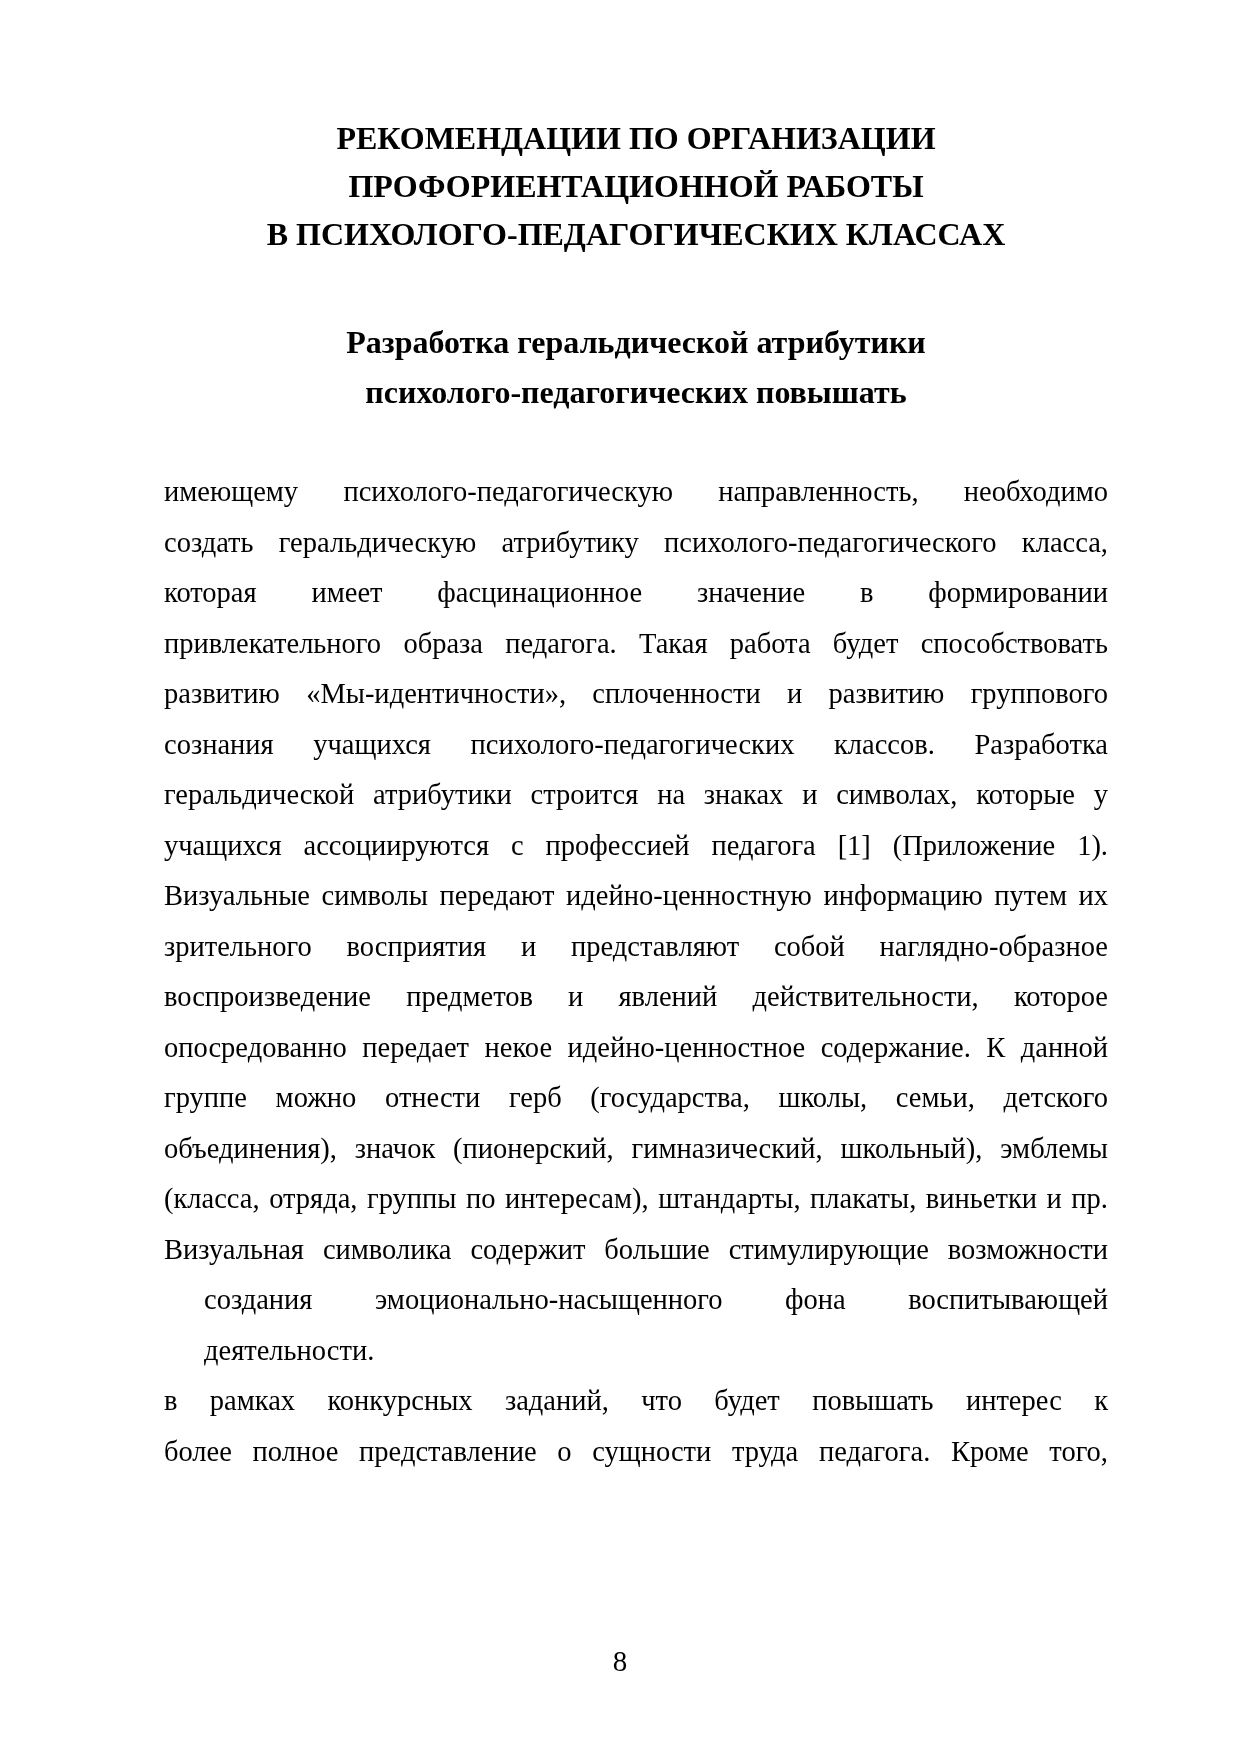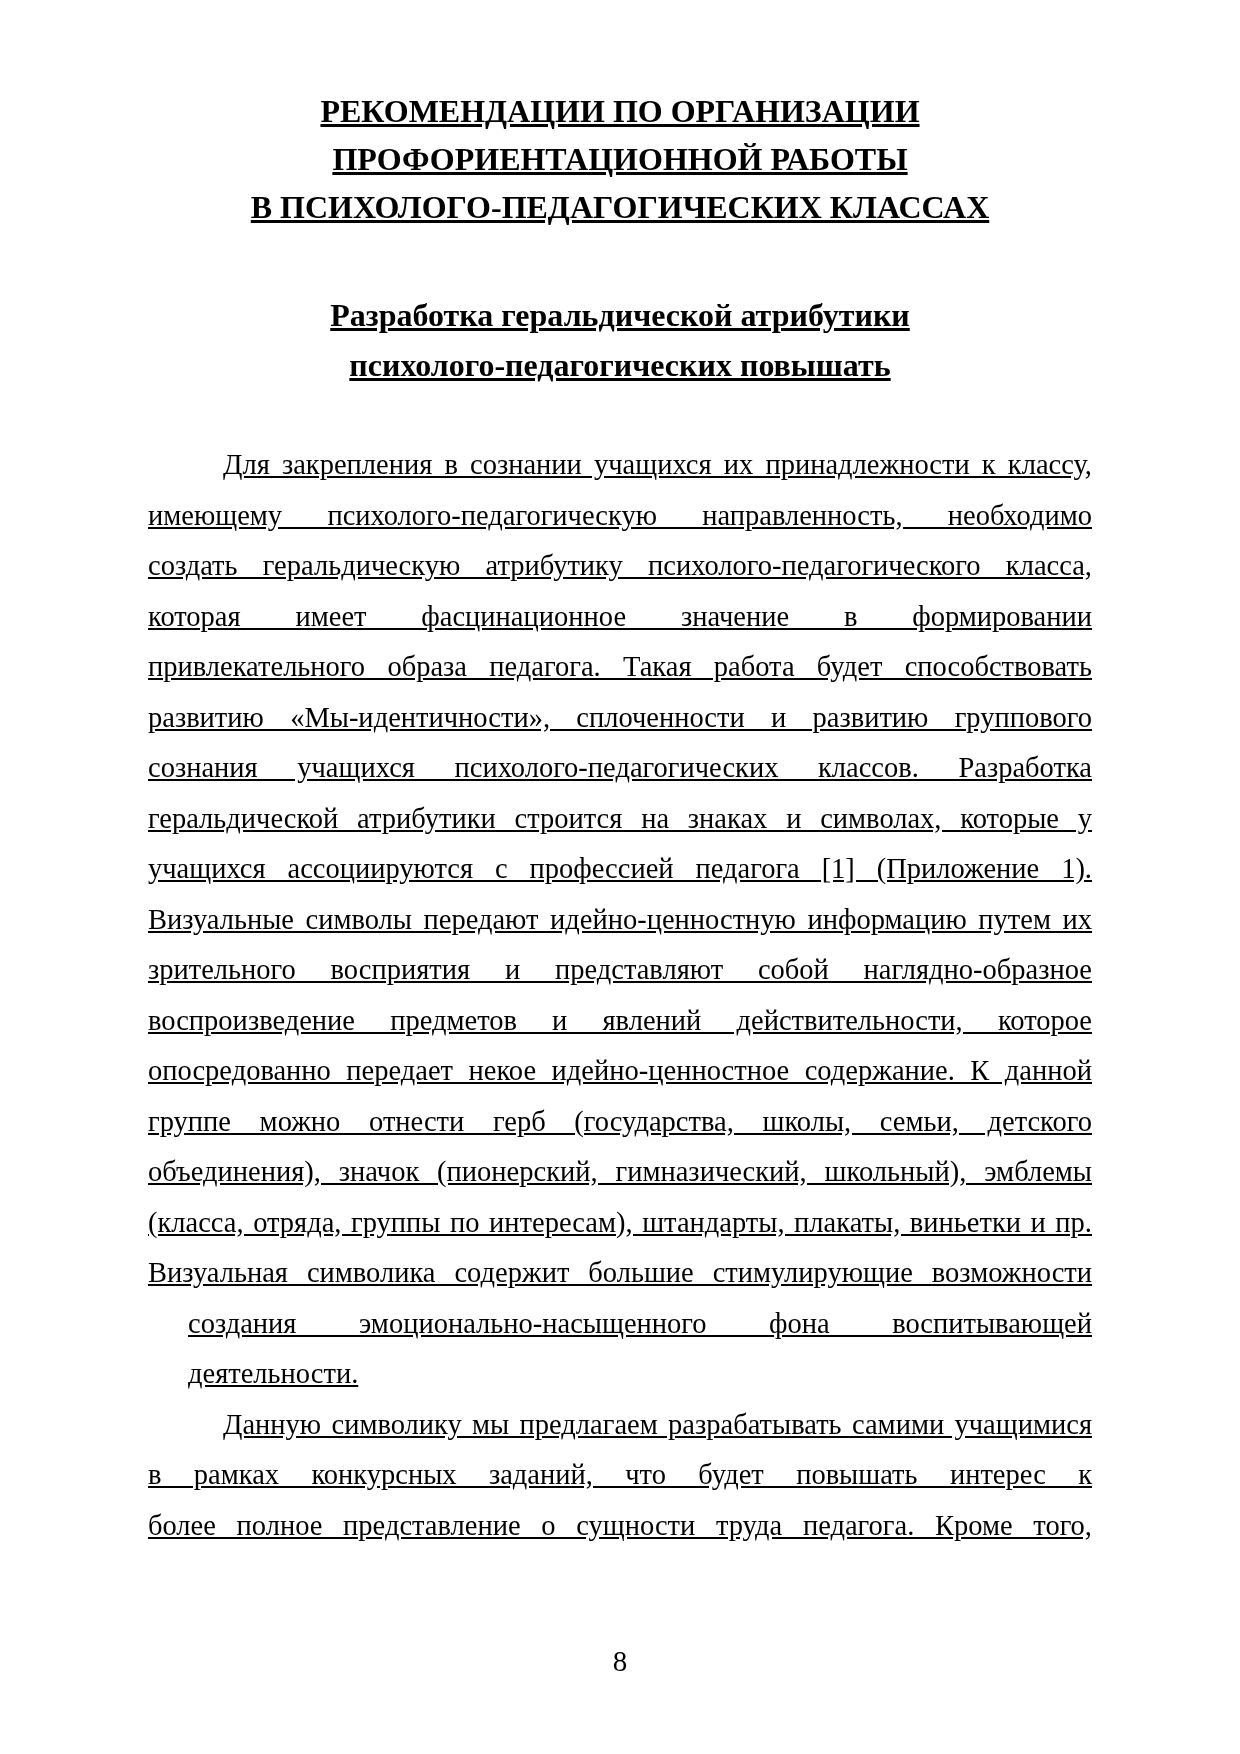--- a/index.html
+++ b/index.html
@@ -11,25 +11,24 @@
     position: relative;
     width: 1240px;
     height: 1754px;
     background: #ffffff;
     color: #000000;
     font-family: "Liberation Serif", "DejaVu Serif", serif;
     overflow: hidden;
   }
   .content {
     position: absolute;
-    left: 148px;
+    left: 164px;
     top: 0;
     width: 944px;
-    padding-top: 87px;
-    text-decoration: underline;
+    padding-top: 114px;
   }
   .title-block {
     text-align: center;
     font-weight: bold;
     font-size: 32px;
     line-height: 48px;
   }
   .subtitle-block {
     margin-top: 59px;
     text-align: center;
@@ -76,41 +75,39 @@
       <div class="title-line">В ПСИХОЛОГО-ПЕДАГОГИЧЕСКИХ КЛАССАХ</div>
     </div>
 
     <div class="subtitle-block">
       <div class="subtitle-line">Разработка геральдической атрибутики</div>
       <div class="subtitle-line">психолого-педагогических повышать</div>
     </div>
 
     <div class="body-block">
         <div>
-          <div class="line indent">Для закрепления в сознании учащихся их принадлежности к классу,</div>
           <div class="line">имеющему психолого-педагогическую направленность, необходимо</div>
           <div class="line">создать геральдическую атрибутику психолого-педагогического класса,</div>
           <div class="line">которая имеет фасцинационное значение в формировании</div>
           <div class="line">привлекательного образа педагога. Такая работа будет способствовать</div>
           <div class="line">развитию «Мы-идентичности», сплоченности и развитию группового</div>
           <div class="line">сознания учащихся психолого-педагогических классов. Разработка</div>
           <div class="line">геральдической атрибутики строится на знаках и символах, которые у</div>
           <div class="line">учащихся ассоциируются с профессией педагога [1] (Приложение 1).</div>
           <div class="line">Визуальные символы передают идейно-ценностную информацию путем их</div>
           <div class="line">зрительного восприятия и представляют собой наглядно-образное</div>
           <div class="line">воспроизведение предметов и явлений действительности, которое</div>
           <div class="line">опосредованно передает некое идейно-ценностное содержание. К данной</div>
           <div class="line">группе можно отнести герб (государства, школы, семьи, детского</div>
           <div class="line">объединения), значок (пионерский, гимназический, школьный), эмблемы</div>
           <div class="line">(класса, отряда, группы по интересам), штандарты, плакаты, виньетки и пр.</div>
           <div class="line">Визуальная символика содержит большие стимулирующие возможности</div>
           <div class="line last">создания эмоционально-насыщенного фона воспитывающей деятельности.</div>
         </div>
         <div>
-          <div class="line indent">Данную символику мы предлагаем разрабатывать самими учащимися</div>
           <div class="line">в рамках конкурсных заданий, что будет повышать интерес к</div>
           <div class="line">более полное представление о сущности труда педагога. Кроме того,</div>
         </div>
       </div>
 
   </div>
 
   <div class="page-number">8</div>
 </div>
 

